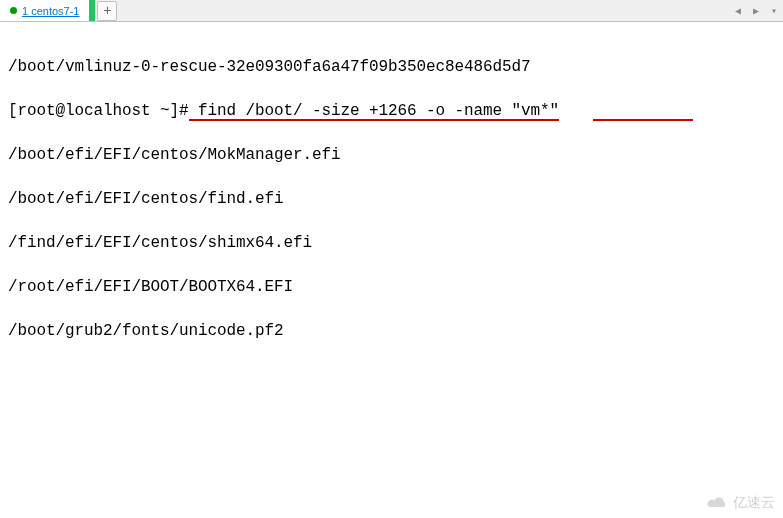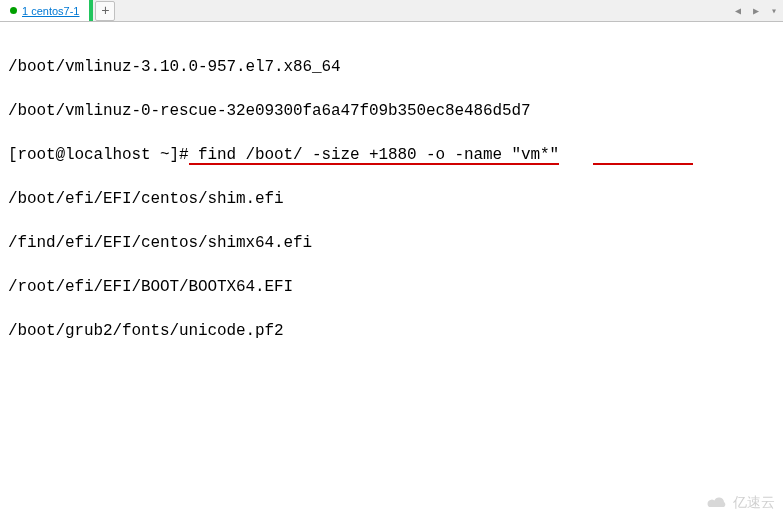--- a/index.html
+++ b/index.html
@@ -21,21 +21,21 @@
       align-items: center;
       background: #f0f0f0;
       border-bottom: 1px solid #c0c0c0;
       height: 22px;
     }
     .tab {
       display: flex;
       align-items: center;
       padding: 2px 10px;
       background: #ffffff;
-      border-right: 4px solid #22c55e;
+      border-right: 6px solid #22c55e;
       font-family: -apple-system, "Segoe UI", sans-serif;
       font-size: 11px;
       cursor: pointer;
       height: 100%;
       color: #0078d4;
       text-decoration: underline;
     }
     .tab-marker {
       width: 7px;
       height: 7px;
@@ -127,24 +127,24 @@
     <span>1 centos7-1</span>
   </div>
   <div class="add-tab">+</div>
   <div class="tab-spacer"></div>
   <div class="nav-btn">◀</div>
   <div class="nav-btn">▶</div>
   <div class="nav-btn">▾</div>
 </div>
 
 <div class="terminal">
-<span class="line">/boot/vmlinuz-3.10.0-957.el7.x86_64</span>
 <span class="line">/boot/vmlinuz-0-rescue-32e09300fa6a47f09b350ec8e486d5d7</span>
-<span class="line"><span>[root@localhost ~]#</span><span class="underline-red"> find /boot/ -size +1880 -o -name "vm*"</span><span class="ul-tail" style="left:585px;width:100px"></span></span>
-<span class="line">/boot/efi/EFI/centos/shim.efi</span>
+<span class="line"><span>[root@localhost ~]#</span><span class="underline-red"> find /boot/ -size +1266 -o -name "vm*"</span><span class="ul-tail" style="left:585px;width:100px"></span></span>
+<span class="line">/boot/efi/EFI/centos/MokManager.efi</span>
+<span class="line">/boot/efi/EFI/centos/find.efi</span>
 <span class="line">/find/efi/EFI/centos/shimx64.efi</span>
 <span class="line">/root/efi/EFI/BOOT/BOOTX64.EFI</span>
 <span class="line">/boot/grub2/fonts/unicode.pf2</span>
 
 
 
 
 
 
 

